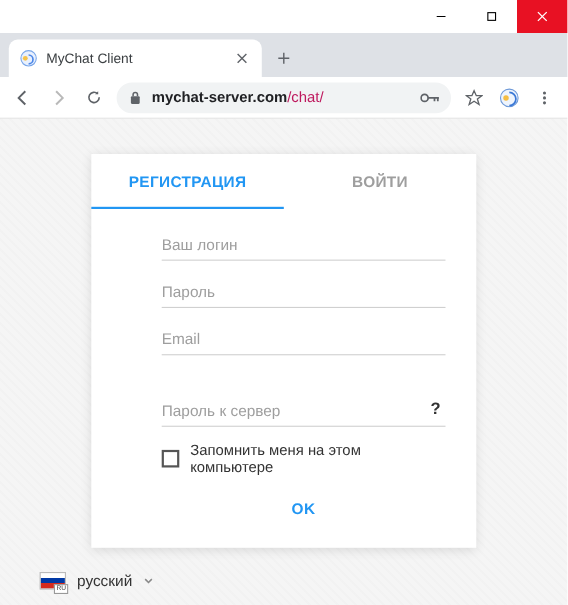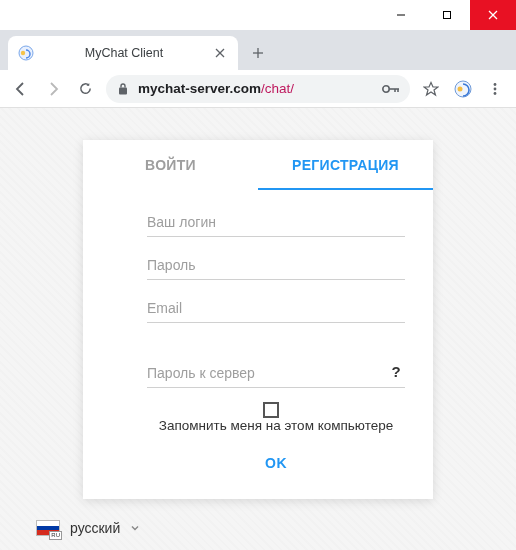--- a/index.html
+++ b/index.html
@@ -10,21 +10,21 @@
   .titlebar { height: 30px; background: #fff; display: flex; align-items: stretch; justify-content: flex-end; }
   .titlebar .spacer { flex: 1; }
   .winbtn { width: 46px; display: flex; align-items: center; justify-content: center; color: #000; font-size: 10px; }
   .winbtn.close { background: #e81123; color: #fff; }
   .winbtn svg { display: block; }
 
   
   .tabstrip { height: 40px; background: #dee1e6; display: flex; align-items: flex-end; padding-left: 8px; }
   .tab { height: 34px; background: #fff; border-radius: 8px 8px 0 0; display: flex; align-items: center; padding: 0 10px; min-width: 230px; position: relative; }
   .tab .favicon { width: 16px; height: 16px; margin-right: 8px; display:flex; align-items:center; justify-content:center; }
-  .tab .title { font-size: 12.5px; color: #3c4043; flex: 1; white-space: nowrap; overflow: hidden; text-overflow: ellipsis; text-align: center; }
+  .tab .title { font-size: 12.5px; color: #3c4043; flex: 1; white-space: nowrap; overflow: hidden; text-overflow: ellipsis; }
   .tab .close { width: 16px; height: 16px; display:flex; align-items:center; justify-content:center; color:#5f6368; margin-left:6px; }
   .newtab { width: 28px; height: 28px; margin-left: 6px; margin-bottom: 3px; display:flex; align-items:center; justify-content:center; color:#5f6368; border-radius:50%; }
 
   
   .toolbar { height: 38px; background: #fff; display: flex; align-items: center; padding: 0 6px; gap: 2px; border-bottom: 1px solid #e0e0e0; }
   .tbtn { width: 30px; height: 30px; border-radius: 50%; display:flex; align-items:center; justify-content:center; color:#5f6368; }
   .tbtn.disabled { color: #b9b9b9; }
   .omnibox { flex: 1; height: 28px; background: #f1f3f4; border-radius: 14px; display:flex; align-items:center; padding: 0 10px; margin: 0 4px; font-size: 13.5px; color:#202124; }
   .omnibox .lock { width:14px; height:14px; margin-right:8px; color:#5f6368; display:flex; align-items:center; justify-content:center; }
   .omnibox .host { color:#202124;font-weight:bold; }
@@ -38,21 +38,21 @@
   .tabs { display:flex; height:50px; }
   .tabs .t { flex:1; display:flex; align-items:center; justify-content:center; font-size:14px; font-weight:600; letter-spacing:.3px; color:#9e9e9e; cursor:pointer; position:relative; }
   .tabs .t.active { color:#2196f3; }
   .tabs .t.active::after { content:""; position:absolute; left:0; right:0; bottom:0; height:2px; background:#2196f3; }
   .form { padding: 18px 28px 10px 28px; margin-left: 36px; }
   .field { position:relative; margin-bottom: 14px; }
   .field input { width:100%; border:none; border-bottom:1px solid #d0d0d0; padding:6px 0; font-size:14px; color:#333; background:transparent; outline:none; }
   .field input::placeholder { color:#9e9e9e; }
   .field .help { position:absolute; right:0; top:4px; font-weight:bold; color:#333; font-size:15px; cursor:pointer; width:18px; text-align:center; }
   .gap { height: 22px; }
-  .remember { display:flex; align-items:center; margin-top:12px; margin-bottom:10px; font-size:13.5px; color:#333;flex-direction:column; }
+  .remember { display:flex; align-items:center; margin-top:12px; margin-bottom:10px; font-size:13.5px; color:#333; }
   .remember .box { width:16px; height:16px; border:2px solid #555; margin-right:10px; }
   .okrow { display:flex; justify-content:center; padding:12px 0 18px 0; }
   .okbtn { color:#2196f3; font-weight:600; font-size:14px; letter-spacing:.5px; background:none; border:none; cursor:pointer; }
 
   
   .lang { position:absolute; left:36px; bottom:14px; display:flex; align-items:center; gap:10px; font-size:14px; color:#333; }
   .flag { width:24px; height:16px; background: linear-gradient(to bottom, #fff 0 33%, #0039a6 33% 66%, #d52b1e 66% 100%); border:1px solid #bbb; position:relative; }
   .flag .ru { position:absolute; bottom:-5px; right:-3px; font-size:6px; background:#fff; border:1px solid #999; padding:0 1px; line-height:7px; }
   .lang .chev { color:#888; }
 </style>
@@ -160,22 +160,22 @@
           <circle cx="7" cy="2.5" r="1.4" fill="currentColor"></circle>
           <circle cx="7" cy="7" r="1.4" fill="currentColor"></circle>
           <circle cx="7" cy="11.5" r="1.4" fill="currentColor"></circle>
         </svg>
     </div>
   </div>
 
   <div class="page">
     <div class="card">
       <div class="tabs">
+        <div class="t active">РЕГИСТРАЦИЯ</div>
         <div class="t">ВОЙТИ</div>
-        <div class="t active">РЕГИСТРАЦИЯ</div>
       </div>
       <div class="form">
         <div class="field">
           <input type="text" placeholder="Ваш логин" style="">
         </div>
         <div class="field">
           <input type="password" placeholder="Пароль" style="">
         </div>
         <div class="field">
           <input type="text" placeholder="Email" style="">

